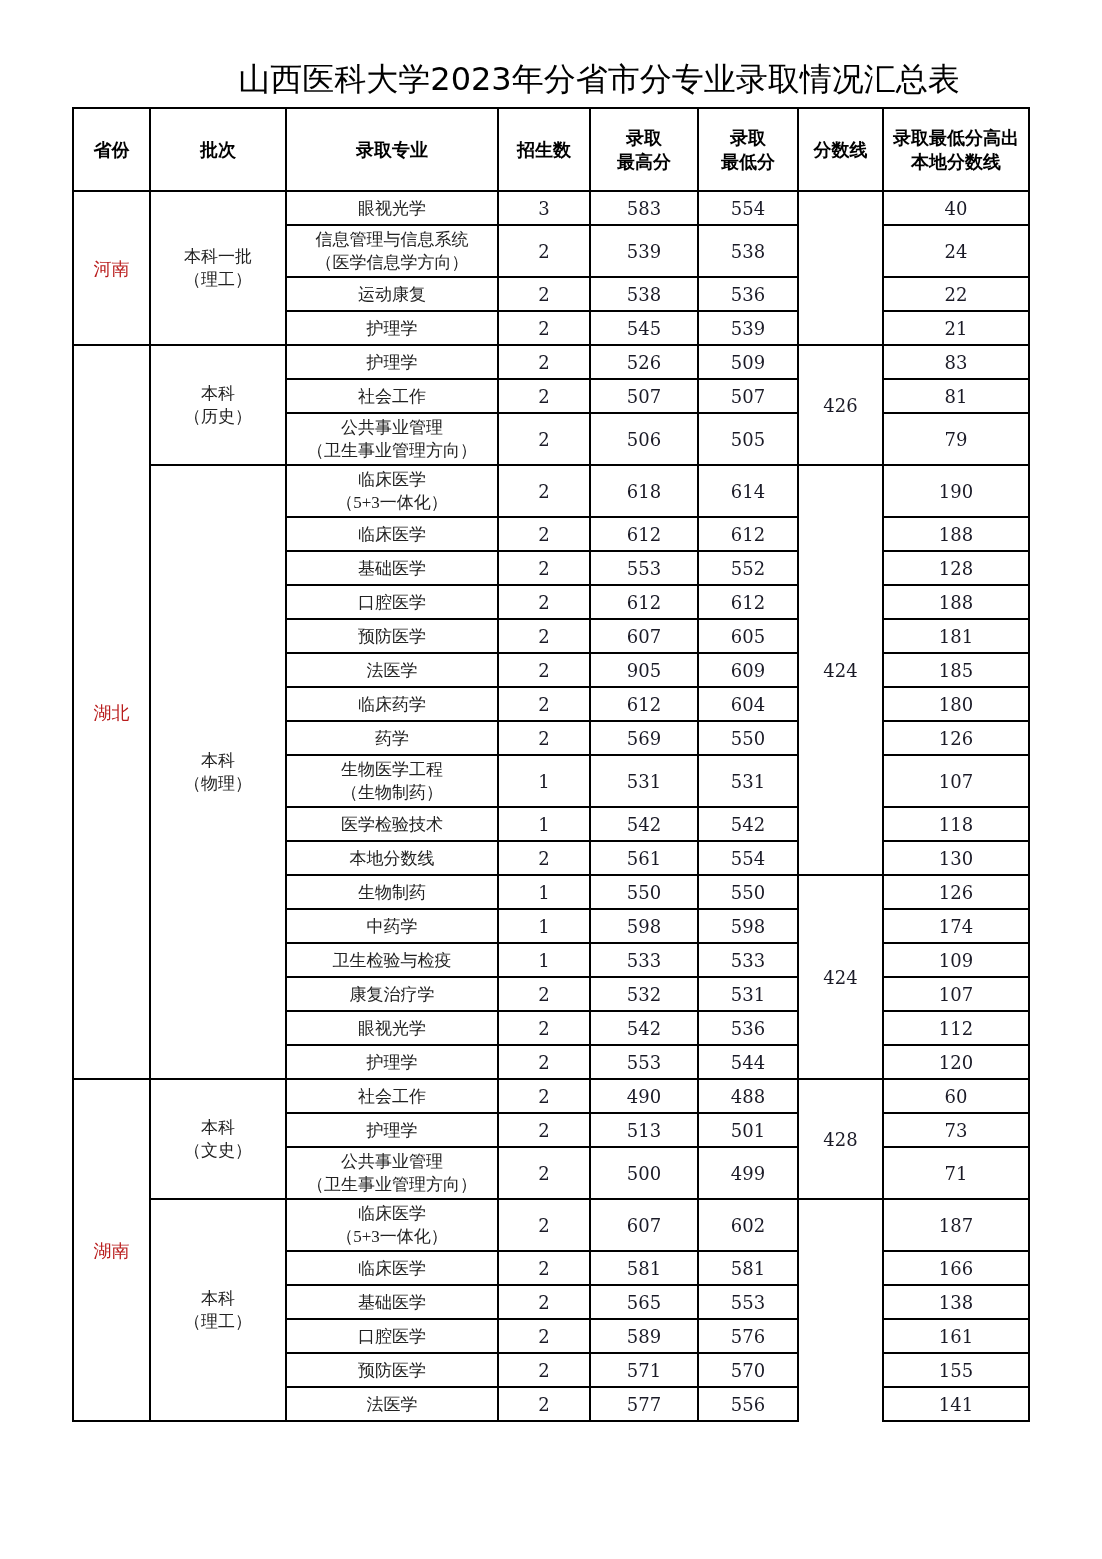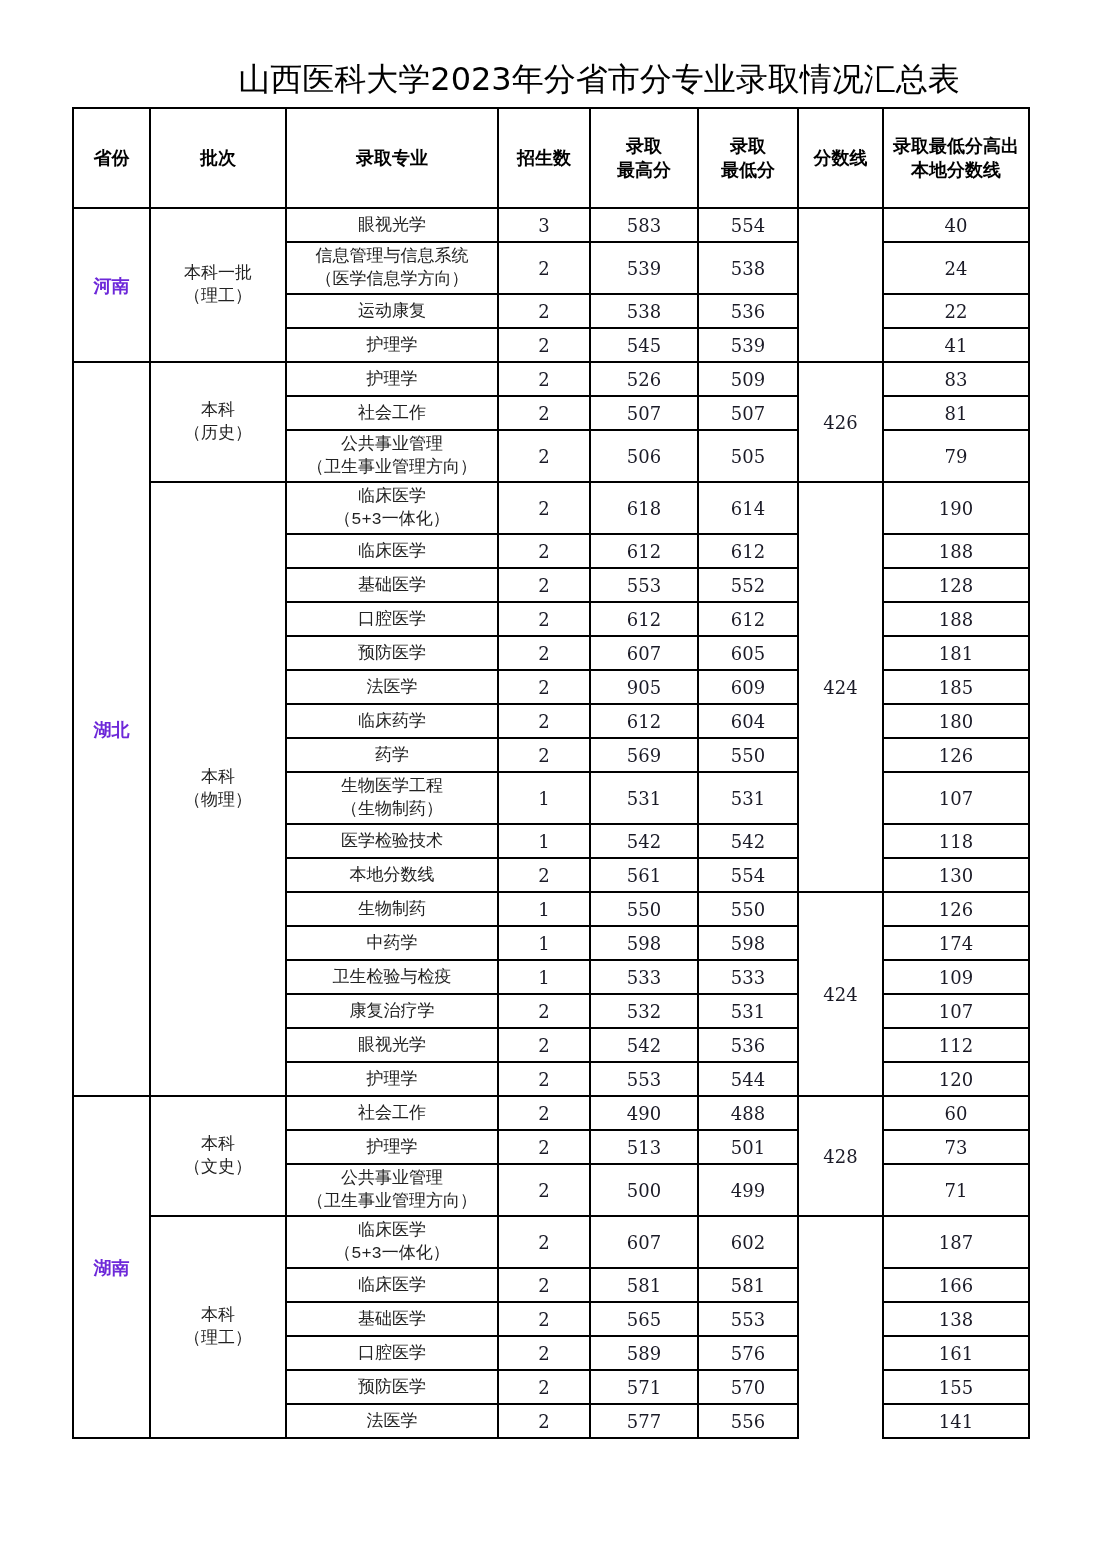--- a/index.html
+++ b/index.html
@@ -7,27 +7,27 @@
          font-family: "DejaVu Serif", "Liberation Serif", serif; color: #1a1a22; }
   .title { position: absolute; left: 0; top: 58px; width: 1102px; text-align: center;
            font-family: "DejaVu Sans", "Liberation Sans", sans-serif; font-size: 32px;
            font-weight: normal; letter-spacing: 0px; color: #000; padding-left: 48px; }
   table { position: absolute; left: 72px; top: 107px; border-collapse: collapse;
           table-layout: fixed; }
   td, th { border: 2.5px solid #000; text-align: center; vertical-align: middle;
            padding: 0; font-size: 18px; line-height: 23px; }
   th { font-family: "DejaVu Sans", "Liberation Sans", sans-serif; font-weight: bold;
        font-size: 18px; line-height: 24px; color: #000; }
-  td.prov { font-family: "DejaVu Sans", "Liberation Sans", sans-serif; font-weight: bold; color: #6d28d9; }
-  td.batch, td.major { font-family: Liberation Mono, monospace; font-size: 17px; color: #222; }
+  td.prov { font-family: "DejaVu Sans", "Liberation Sans", sans-serif; font-weight: normal; color: #b91c1c; }
+  td.batch, td.major { font-family: Liberation Serif, serif; font-size: 17px; color: #222; }
   td.num { font-size: 18px; color: #1a1a26; }
   td.noborder-bottom { border-bottom: none; }
   .h2 { height: 52px; }
   .h1 { height: 34px; }
-  .hh { height: 100px; }
+  .hh { height: 83px; }
   .line { display: block; }
 </style>
 </head>
 <body>
 
 <div class="title">山西医科大学2023年分省市分专业录取情况汇总表</div>
 
 <table>
   <colgroup>
     <col style="width:77px">
@@ -89,21 +89,21 @@
         <td class="num">2</td>
         <td class="num">538</td>
         <td class="num">536</td>
         <td class="num">22</td>
       </tr>
       <tr class="h1">
         <td class="major">护理学</td>
         <td class="num">2</td>
         <td class="num">545</td>
         <td class="num">539</td>
-        <td class="num">41</td>
+        <td class="num">21</td>
       </tr>
       <tr class="h1">
         <td class="prov" rowspan="20">湖北</td>
         <td class="batch" rowspan="3">
           <span class="line">本科</span>
           <span class="line">（历史）</span>
         </td>
         <td class="major">护理学</td>
         <td class="num">2</td>
         <td class="num">526</td>

